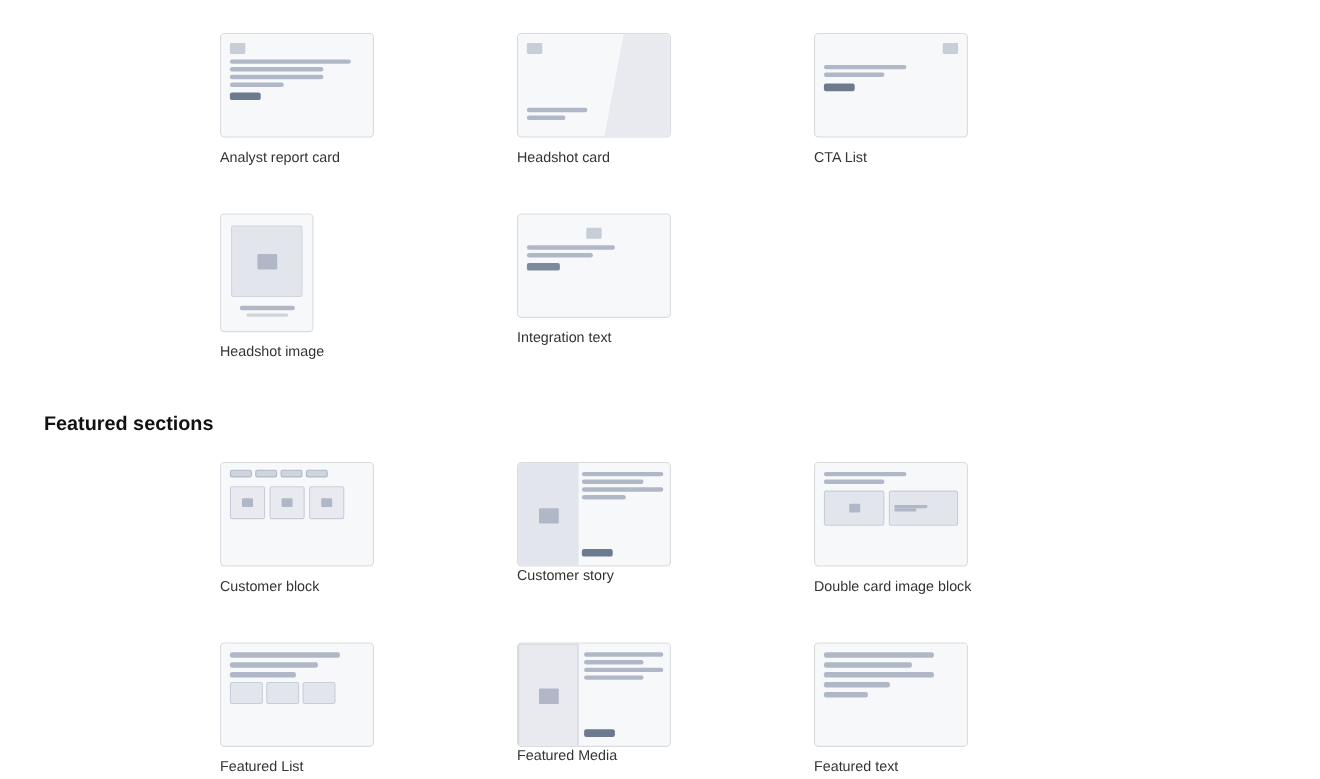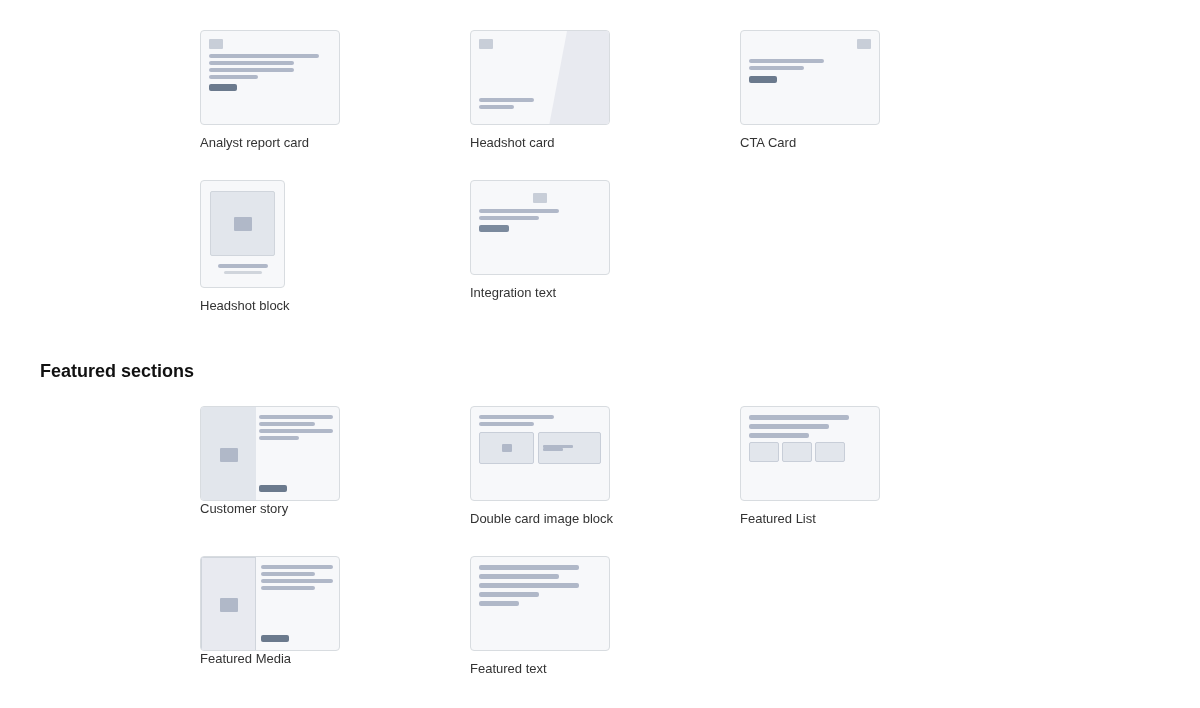--- a/index.html
+++ b/index.html
@@ -13,21 +13,21 @@
     }
     .section-title {
       font-size: 18px;
       font-weight: 700;
       margin-bottom: 24px;
       color: #111;
     }
     .grid {
       display: grid;
       grid-template-columns: repeat(3, 210px);
-      gap: 30px 60px;
+      gap: 44px 60px;
       margin-bottom: 48px;
       padding-left: 160px;
       text-align: center;
     }
     .card-item {
       display: flex;
       flex-direction: column;
       align-items: flex-start;
     }
     .card-preview {
@@ -327,32 +327,32 @@
 
     <div class="card-item">
       <div class="card-preview" style="position:relative;padding:8px;">
         <div class="cta-icon"></div>
         <div class="cta-lines">
           <div class="cta-line l"></div>
           <div class="cta-line m"></div>
         </div>
         <div class="cta-btn"></div>
       </div>
-      <span class="card-label">CTA Card</span>
+      <span class="card-label">CTA List</span>
     </div>
 
     <div class="card-item">
       <div class="headshot-preview">
         <div class="hs-photo">
           <div class="hs-photo-icon"></div>
         </div>
         <div class="hs-name"></div>
         <div class="hs-title"></div>
       </div>
-      <span class="card-label">Headshot block</span>
+      <span class="card-label">Headshot image</span>
     </div>
 
     <div class="card-item">
       <div class="card-preview int-preview">
         <div class="int-top">
           <div class="int-logo"></div>
         </div>
         <div class="int-lines">
           <div class="int-line l"></div>
           <div class="int-line m"></div>
@@ -366,20 +366,42 @@
   </div>
 </div>
 
 <div>
   <div class="section-header">
     <h2 class="section-title">Featured sections</h2>
   </div>
 
   <div class="grid">
 
+    <div class="card-item">
+      <div class="card-preview cb-preview">
+        <div class="cb-tabs">
+          <div class="cb-tab"></div>
+          <div class="cb-tab"></div>
+          <div class="cb-tab"></div>
+          <div class="cb-tab"></div>
+        </div>
+        <div class="cb-cards">
+          <div class="cb-card">
+            <div class="cb-card-icon"></div>
+          </div>
+          <div class="cb-card">
+            <div class="cb-card-icon"></div>
+          </div>
+          <div class="cb-card">
+            <div class="cb-card-icon"></div>
+          </div>
+        </div>
+      </div>
+      <span class="card-label">Customer block</span>
+    </div>
 
     <div class="card-item">
       <div class="cs-preview">
         <div class="cs-img">
           <div class="cs-img-icon"></div>
         </div>
         <div class="cs-content">
           <div class="cs-line l"></div>
           <div class="cs-line m"></div>
           <div class="cs-line l"></div>

